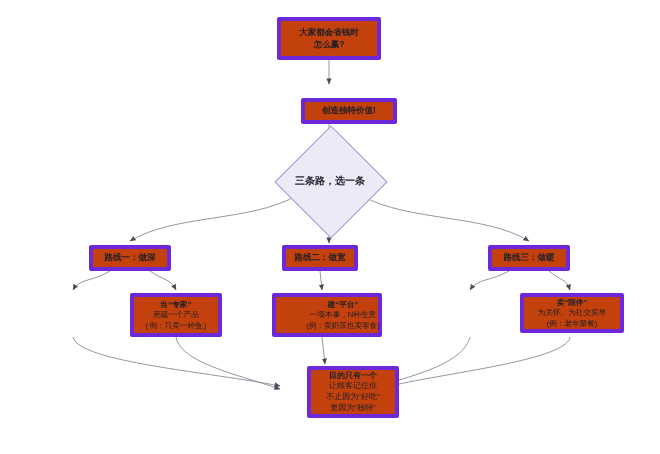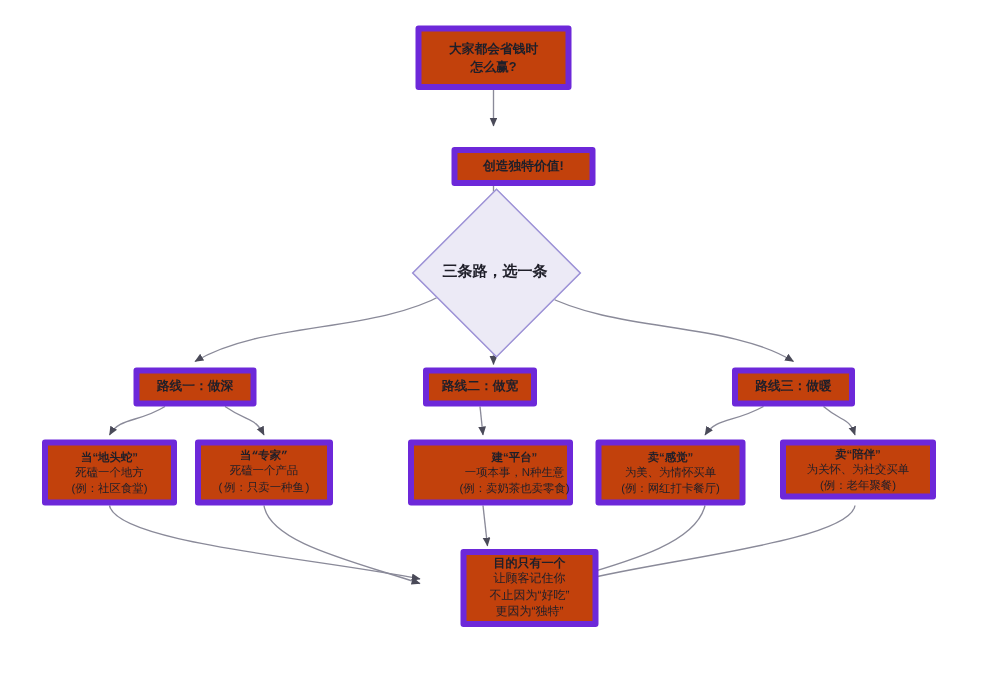--- a/index.html
+++ b/index.html
@@ -117,43 +117,33 @@
   <div class="node n-route" id="node-route2">
     <span class="ln">路线二：做宽</span>
   </div>
   <div class="node n-route" id="node-route1">
     <span class="ln">路线一：做深</span>
   </div>
   <div class="node n-route" id="node-route3">
     <span class="ln">路线三：做暖</span>
   </div>
 
-  <div class="node n-leaf" id="node-leaf1">
-    <span class="ln bold">当“地头蛇”</span>
-    <span class="ln">死磕一个地方</span>
-    <span class="ln">(例：社区食堂)</span>
-  </div>
 
   <div class="node n-leaf" id="node-leaf2">
     <span class="ln bold">当“专家”</span>
     <span class="ln">死磕一个产品</span>
     <span class="ln">(例：只卖一种鱼)</span>
   </div>
 
   <div class="node n-leaf" id="node-leaf3">
     <span class="ln bold">建“平台”</span>
     <span class="ln">一项本事，N种生意</span>
     <span class="ln">(例：卖奶茶也卖零食)</span>
   </div>
 
-  <div class="node n-leaf" id="node-leaf4">
-    <span class="ln bold">卖“感觉”</span>
-    <span class="ln">为美、为情怀买单</span>
-    <span class="ln">(例：网红打卡餐厅)</span>
-  </div>
 
   <div class="node n-leaf" id="node-leaf5">
     <span class="ln bold">卖“陪伴”</span>
     <span class="ln">为关怀、为社交买单</span>
     <span class="ln">(例：老年聚餐)</span>
   </div>
 
   <div class="node n-goal" id="node-goal">
     <span class="ln bold">目的只有一个</span>
     <span class="ln">让顾客记住你</span>

